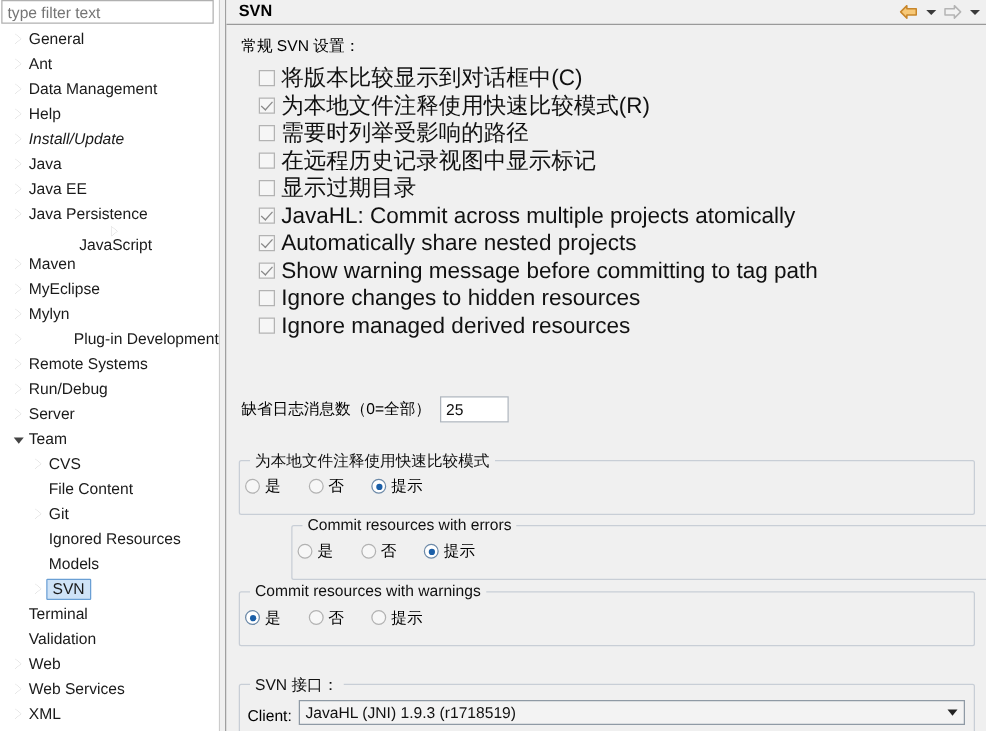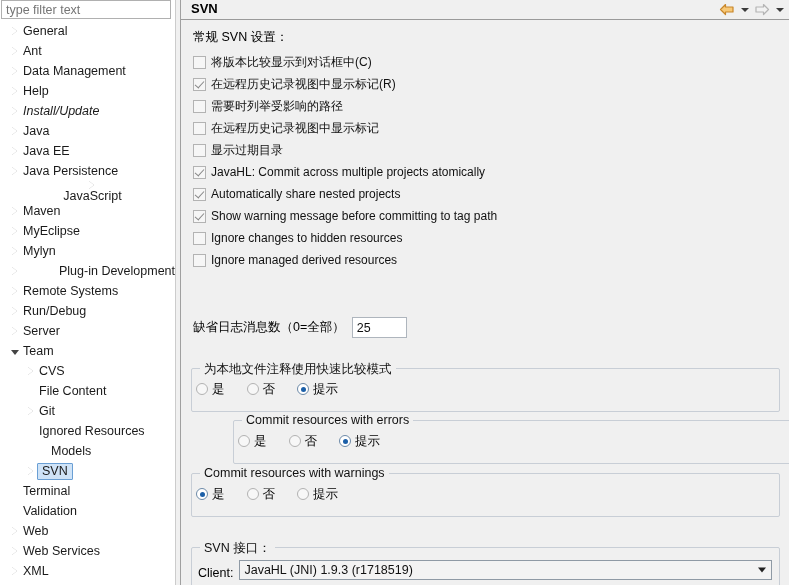--- a/index.html
+++ b/index.html
@@ -197,23 +197,24 @@
 
   .check-list {
     position: absolute;
     left: 12px;
     top: 31px;
   }
   .check-row {
     height: 22px;
     display: flex;
     align-items: center;
-    font-size: 12px;
+    font-size: 18px;
     color: #111;
     white-space: nowrap;
+    margin-left: 14px;
   }
   .cb {
     width: 13px;
     height: 13px;
     min-width: 13px;
     box-sizing: border-box;
     border: 1px solid #b3b3b3;
     background: #f6f6f6;
     margin-right: 5px;
     position: relative;
@@ -473,21 +474,21 @@
         <div class="tree-row" style="padding-left: 24px;">
           <span class="tw">
             <span class="arrow-c"></span>
           </span>
           <span class="tree-label">Git</span>
         </div>
         <div class="tree-row" style="padding-left: 24px;">
           <span class="tw"></span>
           <span class="tree-label">Ignored Resources</span>
         </div>
-        <div class="tree-row" style="padding-left: 36px;">
+        <div class="tree-row" style="padding-left: 24px;">
           <span class="tw"></span>
           <span class="tree-label">Models</span>
         </div>
         <div class="tree-row selected" style="padding-left: 24px;">
           <span class="tw">
             <span class="arrow-c"></span>
           </span>
           <span class="tree-label">SVN</span>
         </div>
         <div class="tree-row" style="padding-left: 8px;">
@@ -549,21 +550,21 @@
 
       <div class="section-label">常规 SVN 设置：</div>
 
       <div class="check-list" id="check-list">
           <div class="check-row">
             <span class="cb"></span>
             <span>将版本比较显示到对话框中(C)</span>
           </div>
           <div class="check-row">
             <span class="cb checked"></span>
-            <span>在远程历史记录视图中显示标记(R)</span>
+            <span>为本地文件注释使用快速比较模式(R)</span>
           </div>
           <div class="check-row">
             <span class="cb"></span>
             <span>需要时列举受影响的路径</span>
           </div>
           <div class="check-row">
             <span class="cb"></span>
             <span>在远程历史记录视图中显示标记</span>
           </div>
           <div class="check-row">

